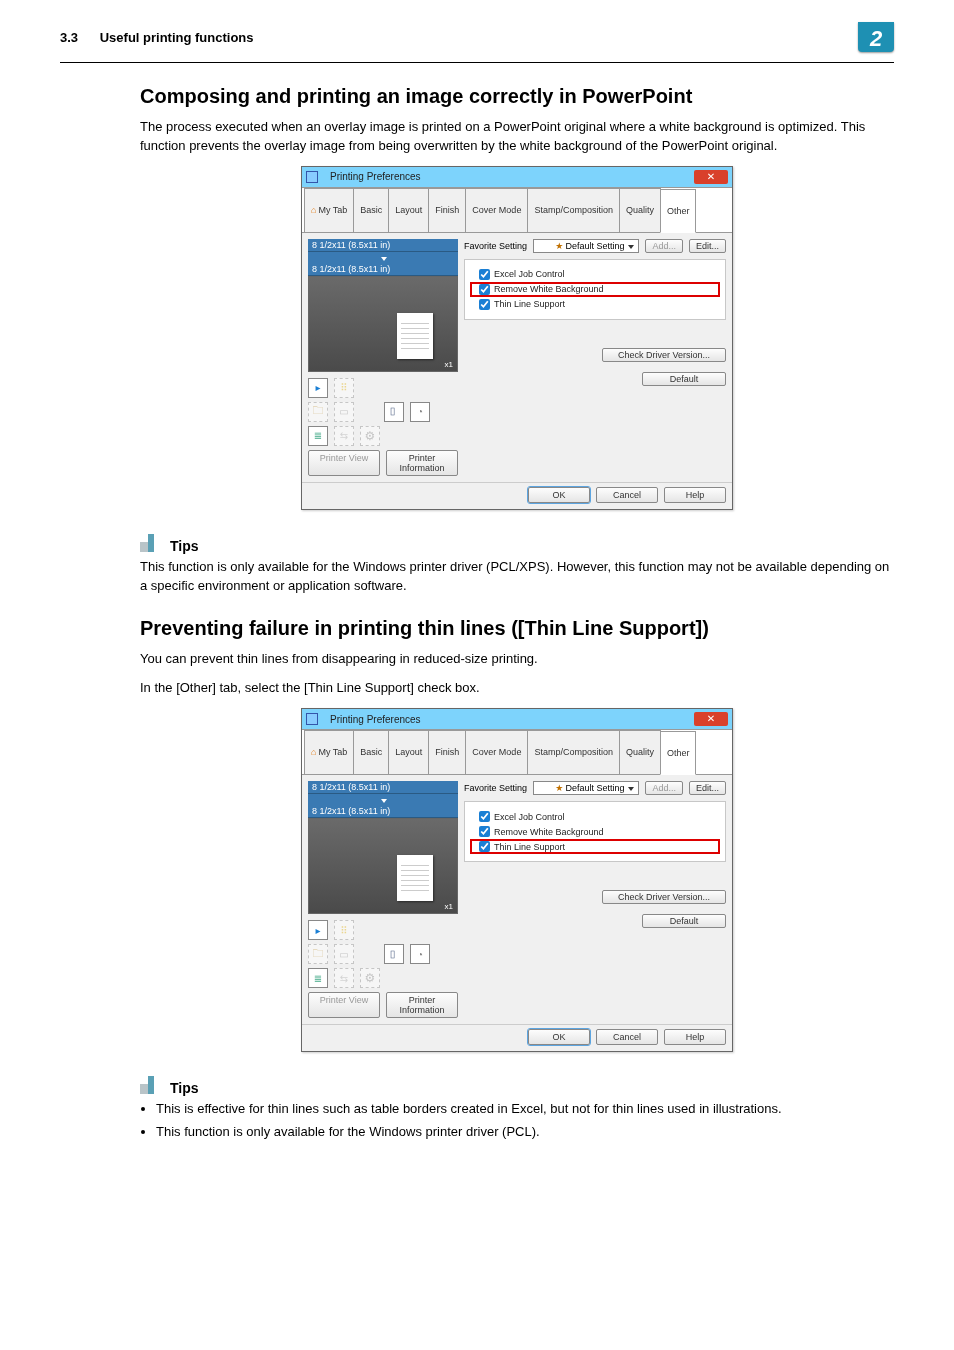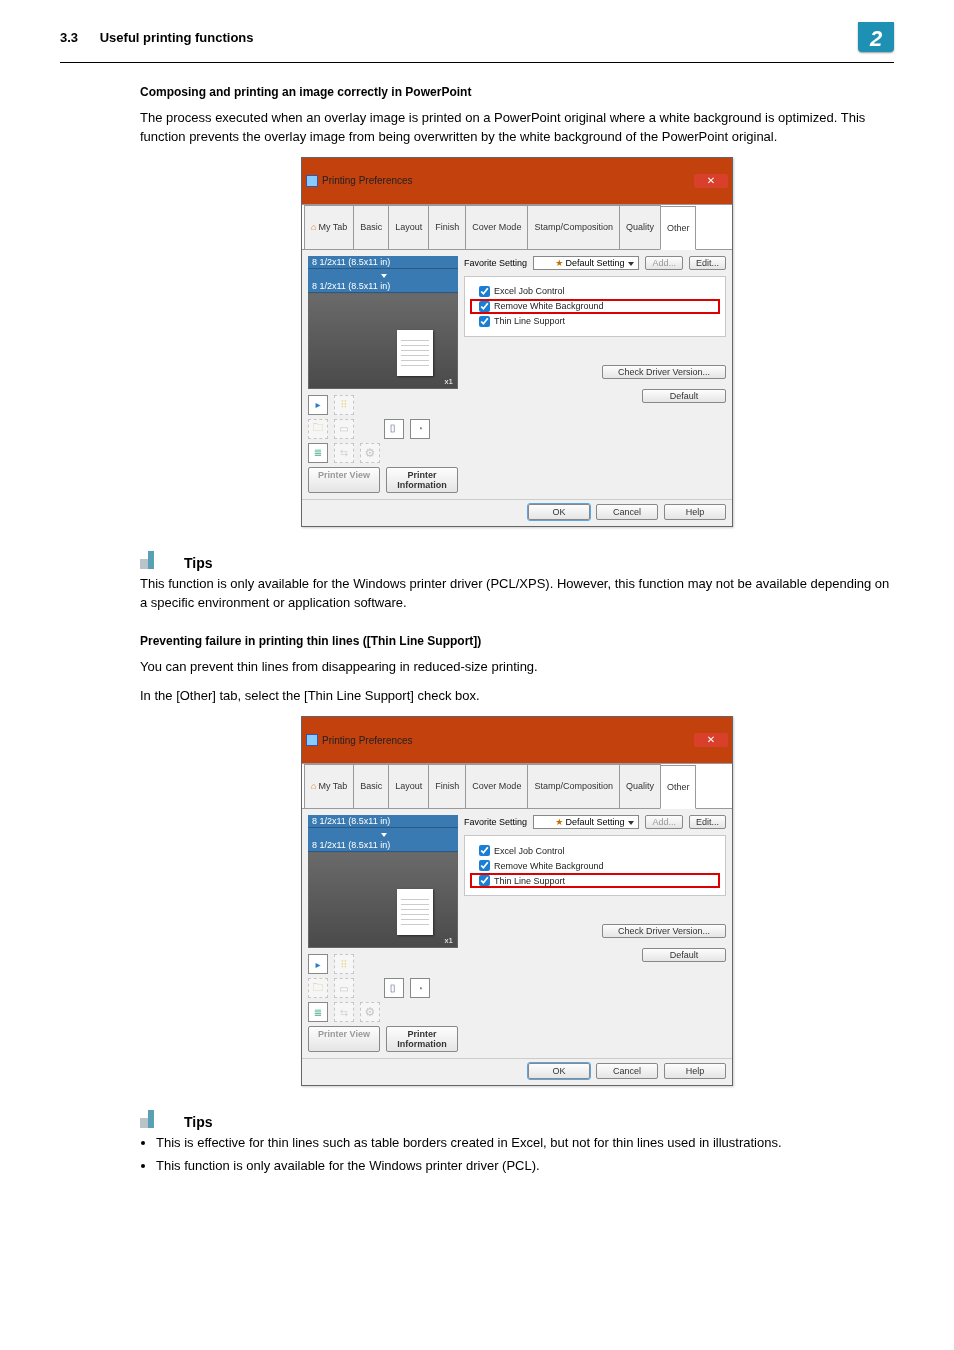--- a/index.html
+++ b/index.html
@@ -43,33 +43,33 @@
     text-align: center;
     line-height: 34px;
     box-shadow: 0 1px 2px rgba(0,0,0,.4);
     position: relative;
     top: -8px;
   }
   .content {
     margin-left: 80px;
   }
   h2.section-title {
-    font-size: 12px;
+    font-size: 20px;
     font-weight: bold;
     margin: 0 0 10px 0;
   }
   p.body-text {
     font-size: 13px;
     line-height: 1.45;
     margin: 0 0 10px 0;
   }
   .tips-head {
     display: flex;
     align-items: flex-end;
-    gap: 18px;
+    gap: 4px;
     margin-top: 18px;
     margin-bottom: 4px;
   }
   .tips-head span.label {
     font-size: 14px;
     font-weight: bold;
   }
   ul.bullets {
     margin: 4px 0 0 0;
     padding-left: 16px;
@@ -89,23 +89,23 @@
   .dialog {
     width: 430px;
     border: 1px solid #666;
     font-size: 10px;
     background: #f0f0f0;
     box-shadow: 1px 1px 2px rgba(0,0,0,.2);
   }
   .dlg-title {
     display: flex;
     align-items: center;
-    gap: 4px;
-    padding: 16px 4px;
-    background: #c2410c;
+    gap: 12px;
+    padding: 3px 4px;
+    background: #7dd3fc;
     border-bottom: 1px solid #999;
   }
   .dlg-title .doc-ic {
     width: 10px;
     height: 10px;
     background: #8cf;
     border: 1px solid #35a;
   }
   .dlg-title .ttl {
     color: #222;
@@ -220,21 +220,20 @@
   .ic.folder::before { content: "🗀"; color: #b57b00; font-size: 11px; }
   .ic.doc::before { content: "▭"; color: #888; font-size: 10px; }
   .ic.orient::before { content: "▭"; color: #568; transform: rotate(90deg); display:inline-block; }
   .ic.stamp::before { content: "◔"; color: #888; }
   .ic.list::before { content: "≣"; color: #4a8; }
   .ic.group::before { content: "⇆"; color: #aaa; }
   .pv-btns {
     display: flex;
     gap: 6px;
     margin-top: 4px;
-    font-weight: bold;
   }
   .btn {
     background: linear-gradient(#fdfdfd,#e5e5e5);
     border: 1px solid #888;
     border-radius: 2px;
     font-size: 9px;
     padding: 2px 0;
     text-align: center;
     color: #333;
   }

